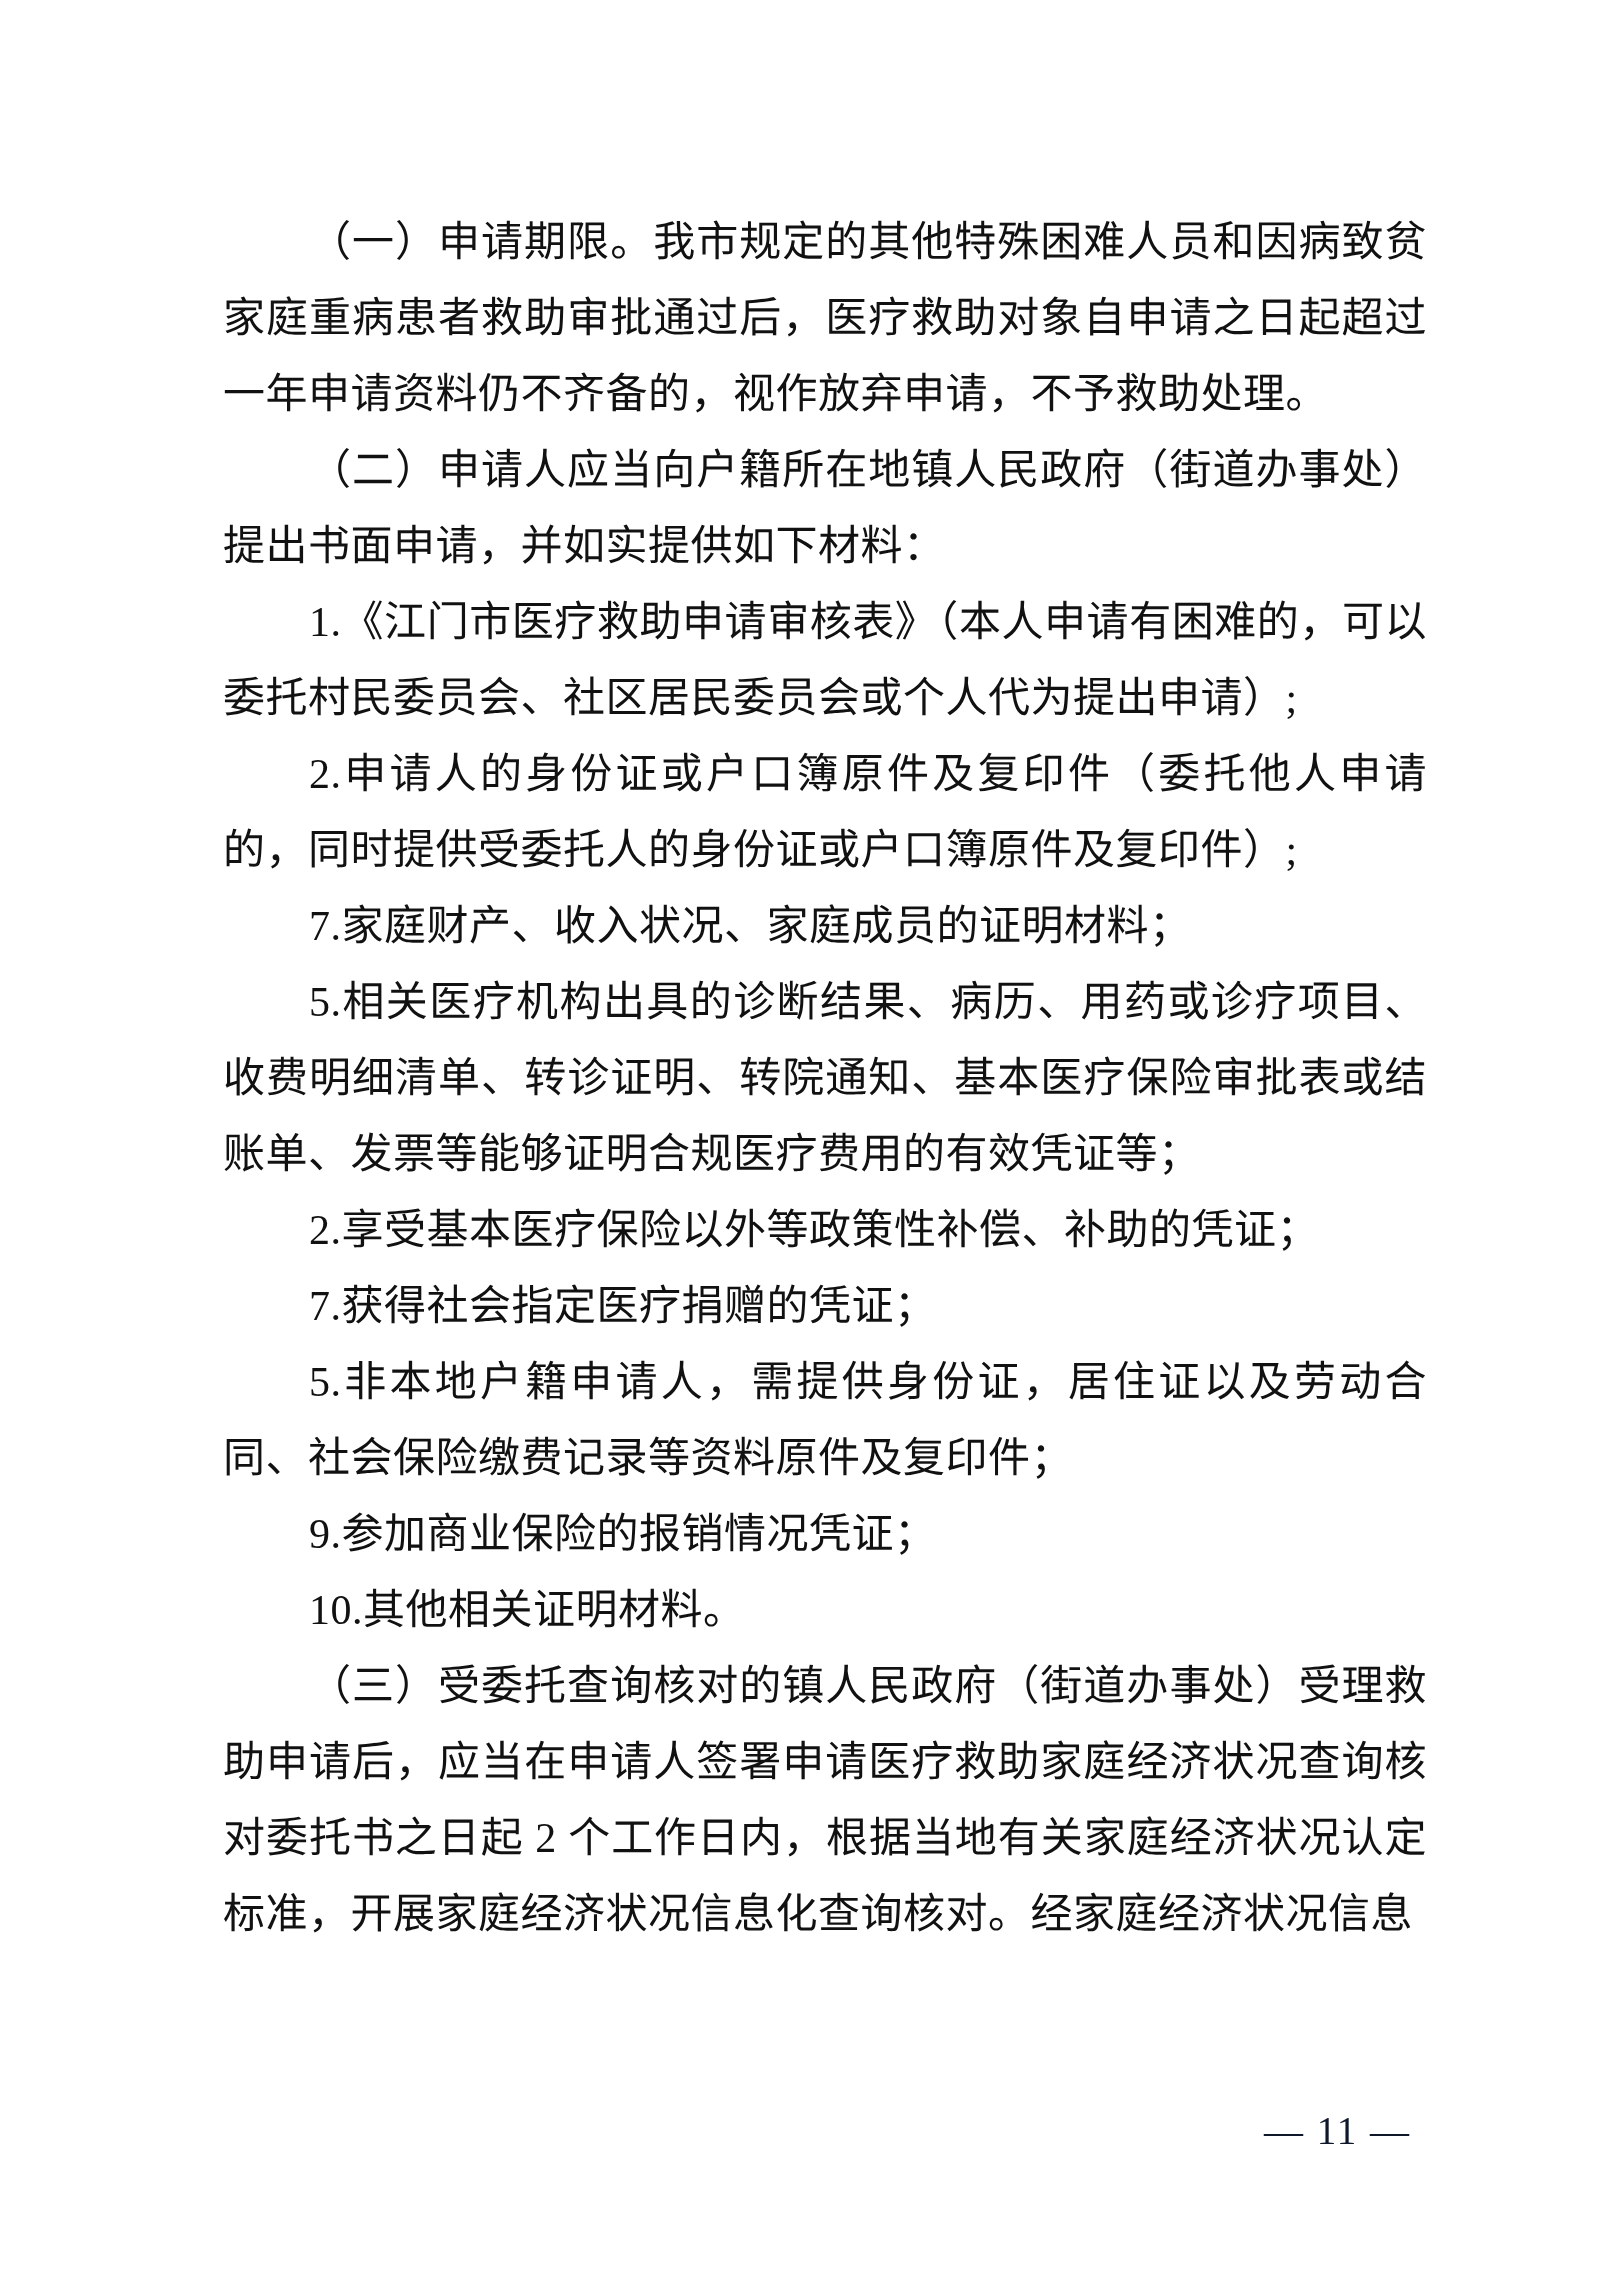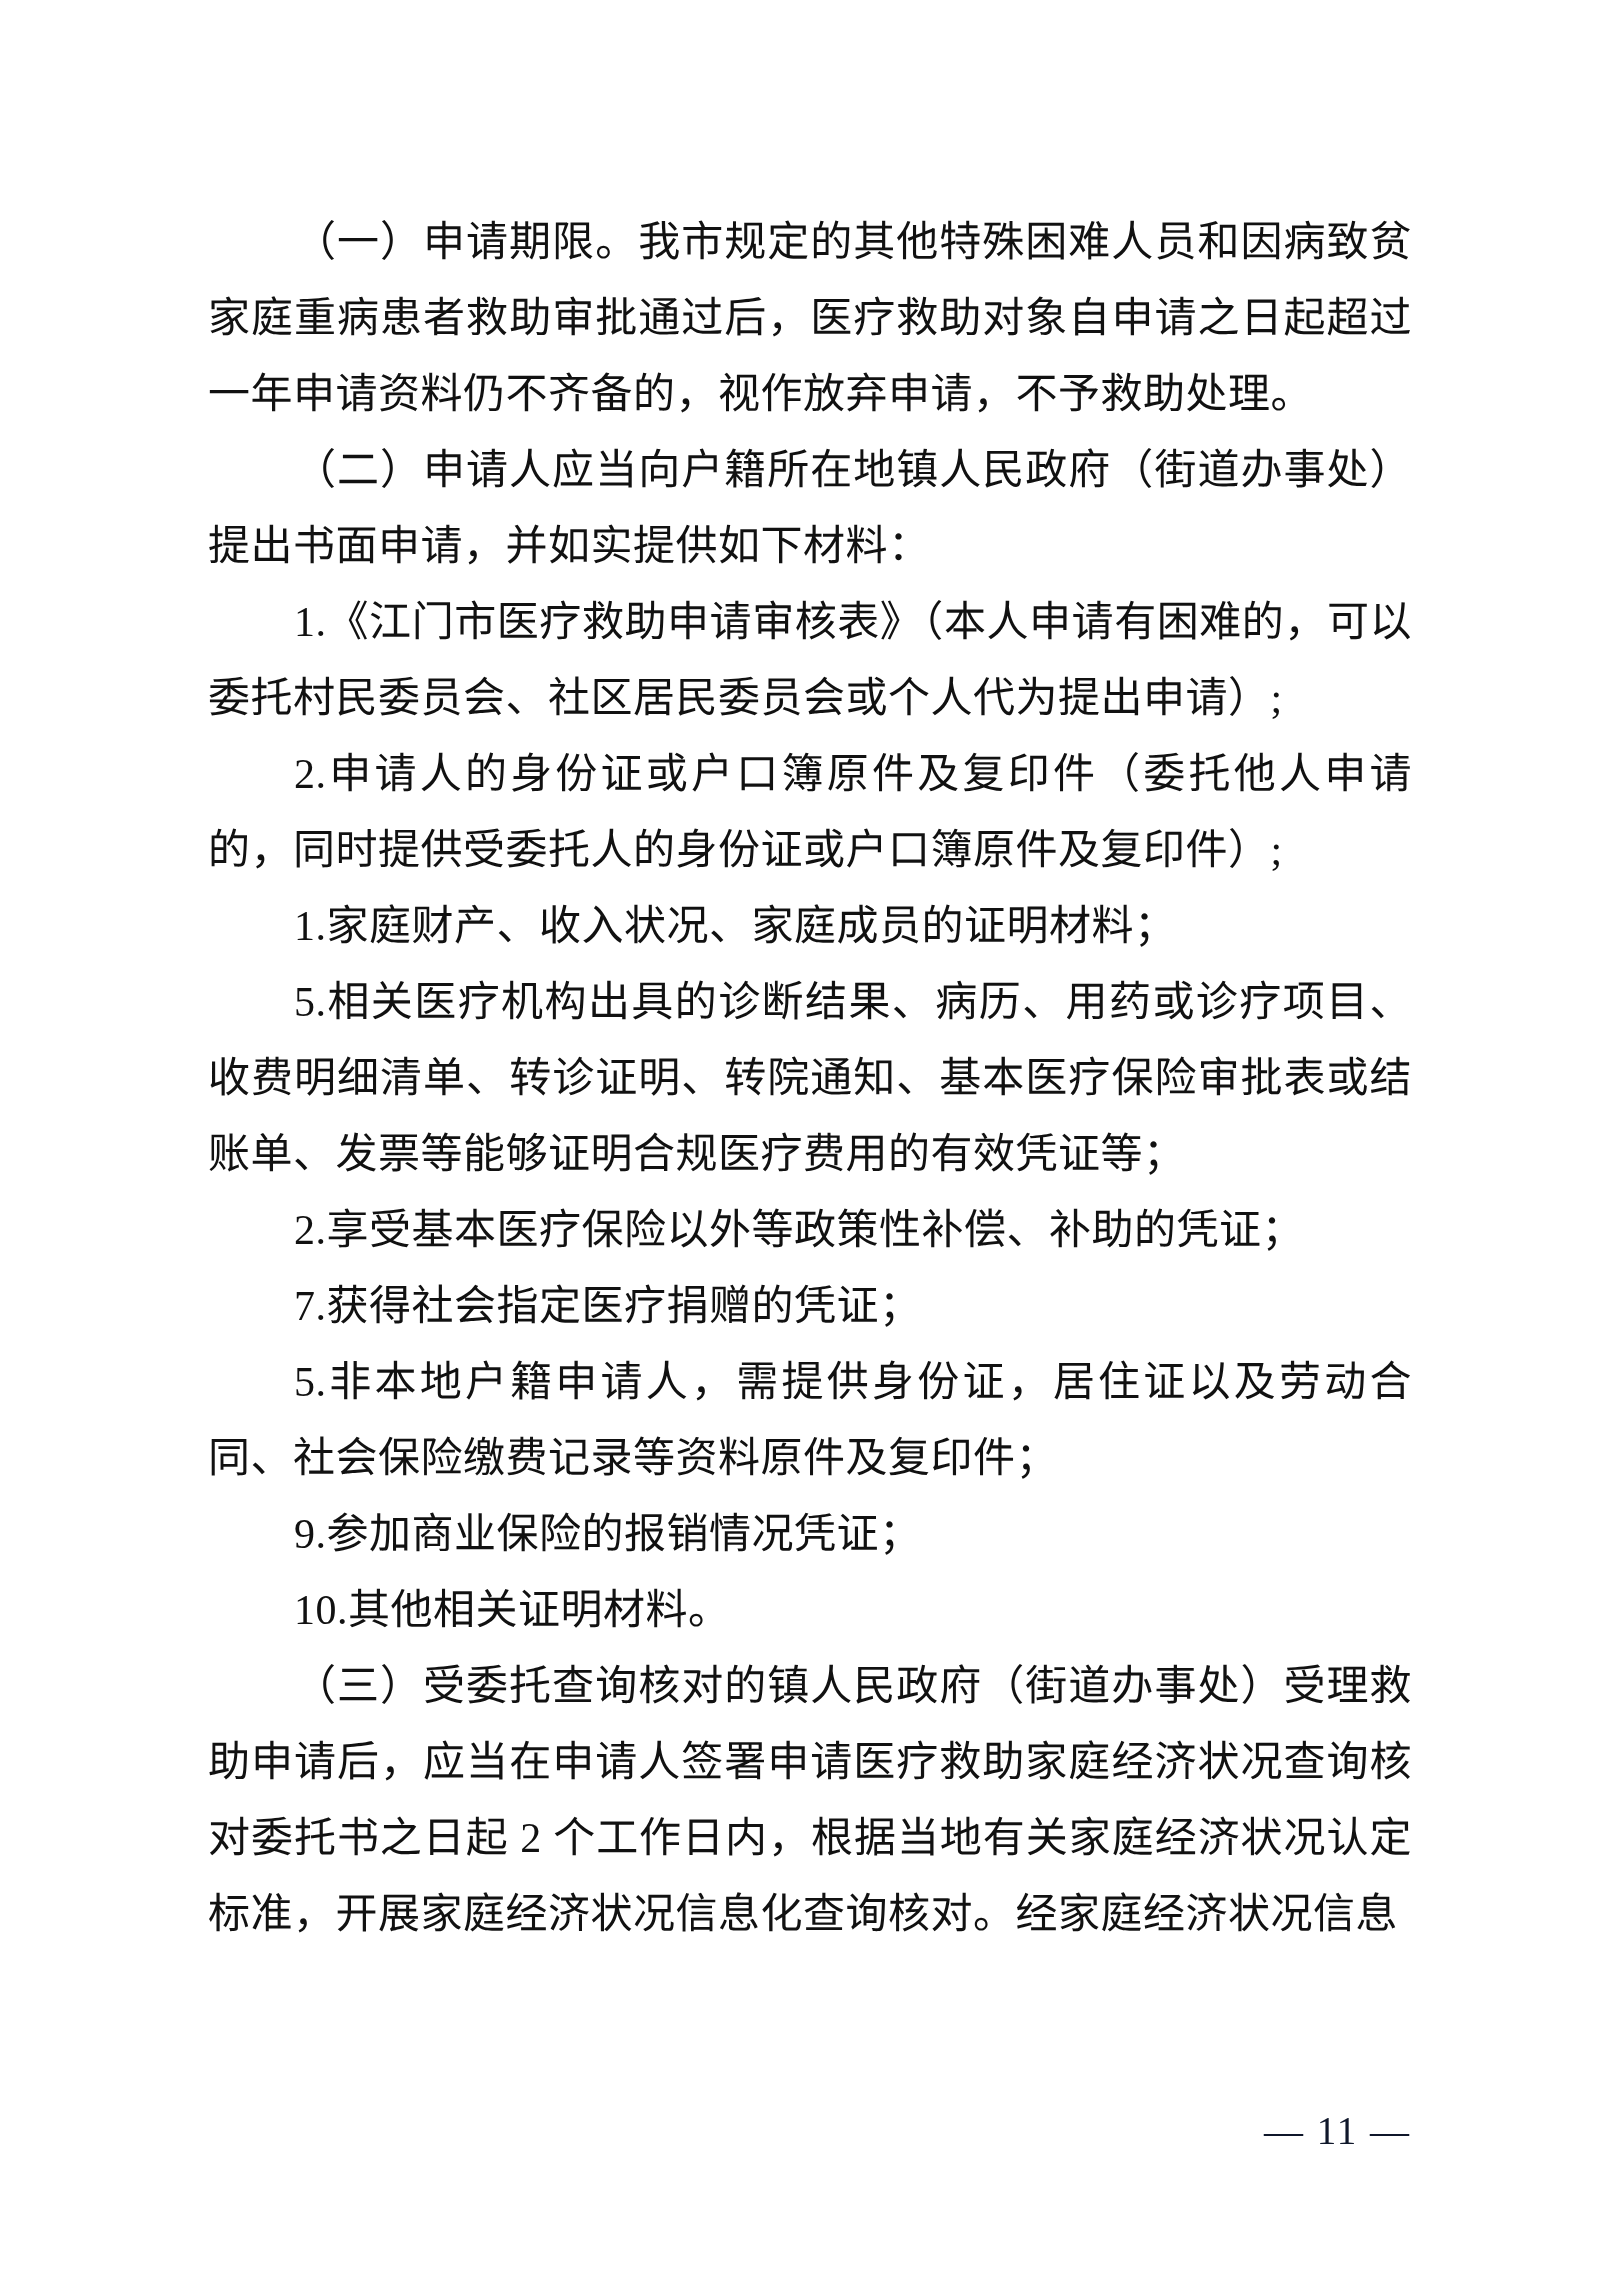--- a/index.html
+++ b/index.html
@@ -11,21 +11,21 @@
     position: relative;
     width: 1621px;
     height: 2293px;
     background: #ffffff;
     overflow: hidden;
     font-family: "Liberation Serif", "DejaVu Serif", serif;
     color: #111111;
   }
   .content {
     position: absolute;
-    left: 208px;
+    left: 223px;
     top: 204px;
     width: 1204px;
     font-size: 42px;
     line-height: 76px;
     text-align: justify;
     text-justify: inter-character;
     letter-spacing: 0.5px;
   }
   .para {
     margin: 0;
@@ -44,21 +44,21 @@
 </style>
 </head>
 <body>
 
 <div class="page">
   <main class="content">
     <p class="para">（一）申请期限。我市规定的其他特殊困难人员和因病致贫家庭重病患者救助审批通过后，医疗救助对象自申请之日起超过一年申请资料仍不齐备的，视作放弃申请，不予救助处理。</p>
     <p class="para">（二）申请人应当向户籍所在地镇人民政府（街道办事处）提出书面申请，并如实提供如下材料：</p>
     <p class="para">1.《江门市医疗救助申请审核表》（本人申请有困难的，可以委托村民委员会、社区居民委员会或个人代为提出申请）;</p>
     <p class="para">2.申请人的身份证或户口簿原件及复印件（委托他人申请的，同时提供受委托人的身份证或户口簿原件及复印件）;</p>
-    <p class="para">1.家庭财产、收入状况、家庭成员的证明材料；</p>
+    <p class="para">7.家庭财产、收入状况、家庭成员的证明材料；</p>
     <p class="para">5.相关医疗机构出具的诊断结果、病历、用药或诊疗项目、收费明细清单、转诊证明、转院通知、基本医疗保险审批表或结账单、发票等能够证明合规医疗费用的有效凭证等；</p>
     <p class="para">2.享受基本医疗保险以外等政策性补偿、补助的凭证；</p>
     <p class="para">7.获得社会指定医疗捐赠的凭证；</p>
     <p class="para">5.非本地户籍申请人，需提供身份证，居住证以及劳动合同、社会保险缴费记录等资料原件及复印件；</p>
     <p class="para">9.参加商业保险的报销情况凭证；</p>
     <p class="para">10.其他相关证明材料。</p>
     <p class="para">（三）受委托查询核对的镇人民政府（街道办事处）受理救助申请后，应当在申请人签署申请医疗救助家庭经济状况查询核对委托书之日起 2 个工作日内，根据当地有关家庭经济状况认定标准，开展家庭经济状况信息化查询核对。经家庭经济状况信息</p>
   </main>
 
   <footer class="footer">

